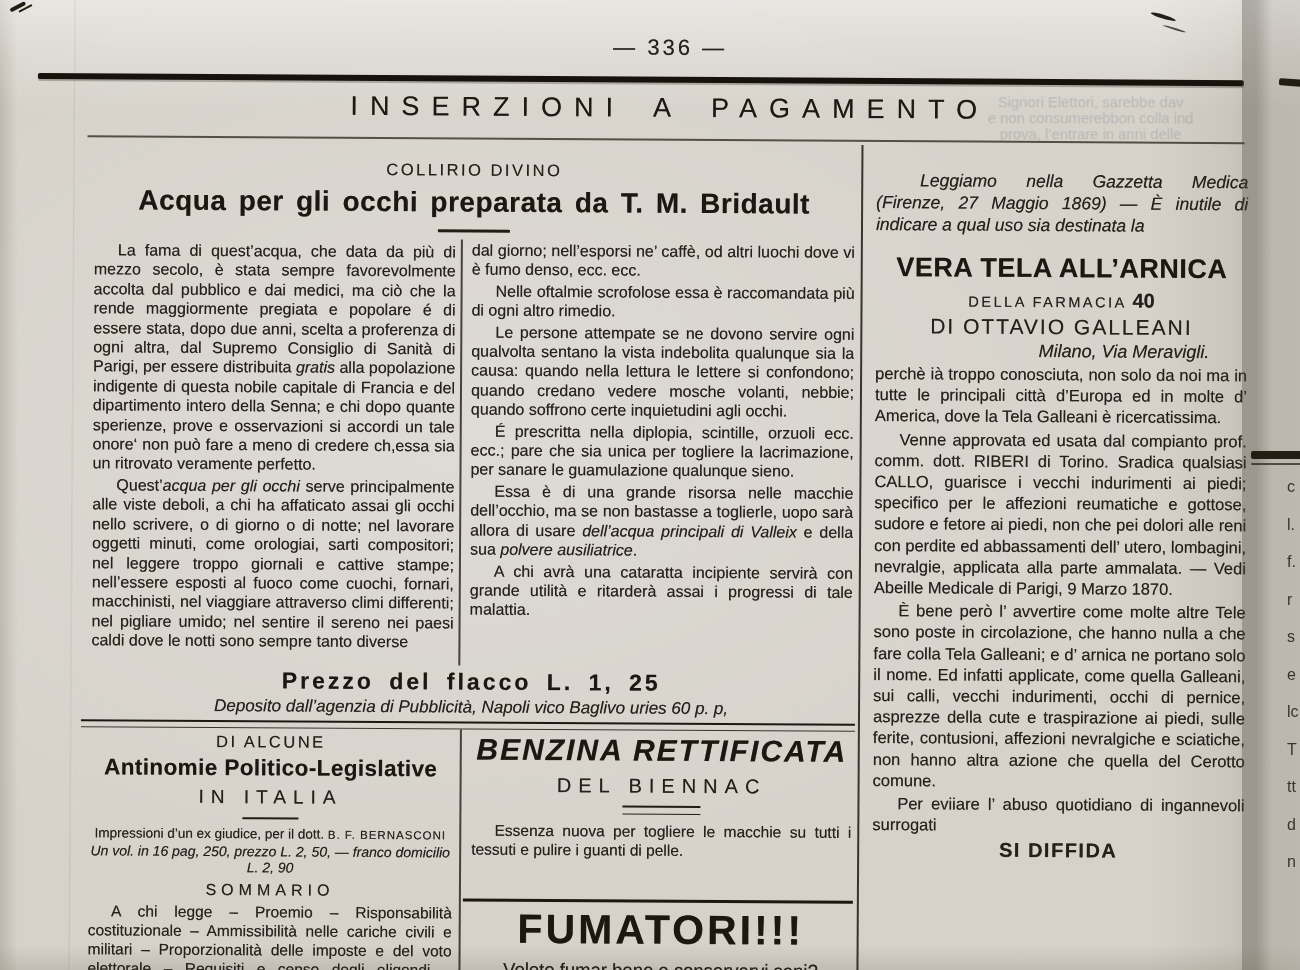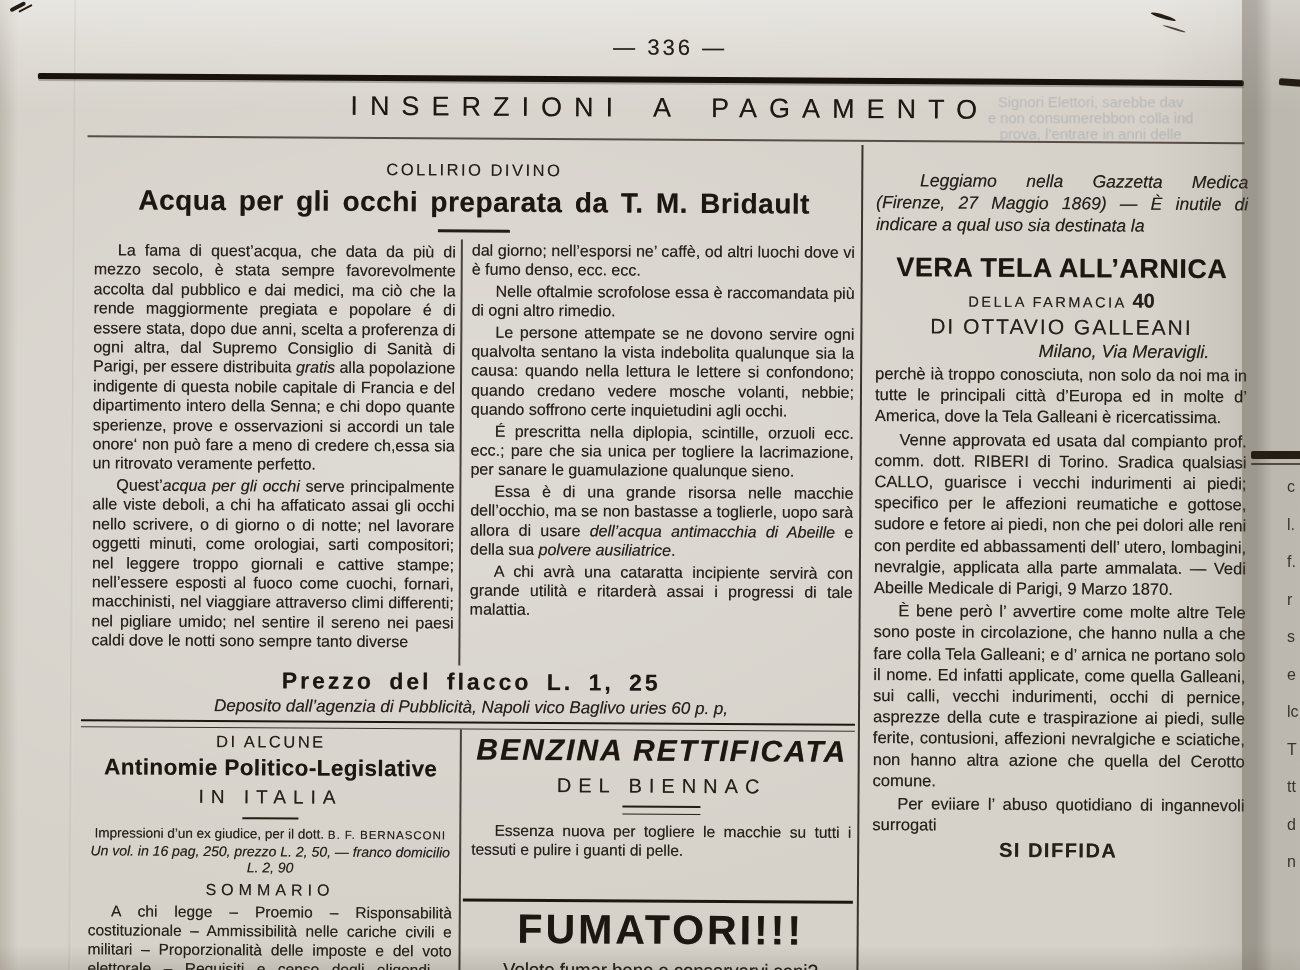--- a/index.html
+++ b/index.html
@@ -120,21 +120,21 @@
       <p class="para">Quest’<i>acqua per gli occhi</i> serve principalmente alle viste deboli, a chi ha affaticato assai gli occhi nello scrivere, o di giorno o di notte; nel lavorare oggetti minuti, come orologiai, sarti compositori; nel leggere troppo giornali e cattive stampe; nell’essere esposti al fuoco come cuochi, fornari, macchinisti, nel viaggiare attraverso climi differenti; nel pigliare umido; nel sentire il sereno nei paesi caldi dove le notti sono sempre tanto diverse</p>
     </div>
 
     <div class="vrule v1"></div>
 
     <div class="col colM ink">
       <p class="para noindent">dal giorno; nell’esporsi ne’ caffè, od altri luochi dove vi è fumo denso, ecc. ecc.</p>
       <p class="para">Nelle oftalmie scrofolose essa è raccomandata più di ogni altro rimedio.</p>
       <p class="para">Le persone attempate se ne dovono servire ogni qualvolta sentano la vista indebolita qualunque sia la causa: quando nella lettura le lettere si confondono; quando credano vedere mosche volanti, nebbie; quando soffrono certe inquietudini agli occhi.</p>
       <p class="para">É prescritta nella diplopia, scintille, orzuoli ecc. ecc.; pare che sia unica per togliere la lacrimazione, per sanare le guamulazione qualunque sieno.</p>
-      <p class="para">Essa è di una grande risorsa nelle macchie dell’occhio, ma se non bastasse a toglierle, uopo sarà allora di usare <i>dell’acqua antimacchia di Abeille</i> e della sua <i>polvere ausiliatrice</i>.</p>
+      <p class="para">Essa è di una grande risorsa nelle macchie dell’occhio, ma se non bastasse a toglierle, uopo sarà allora di usare <i>dell’acqua principali di Valleix</i> e della sua <i>polvere ausiliatrice</i>.</p>
       <p class="para">A chi avrà una cataratta incipiente servirà con grande utilità e ritarderà assai i progressi di tale malattia.</p>
 
     </div>
 
     <div class="prezzo">
       <div class="prezzo-line ink">Prezzo del flacco L. 1, 25</div>
       <div class="deposito ink">Deposito dall’agenzia di Pubblicità, Napoli vico Baglivo uries 60 p. p,</div>
     </div>
 
     <div class="hrule-double"></div>

